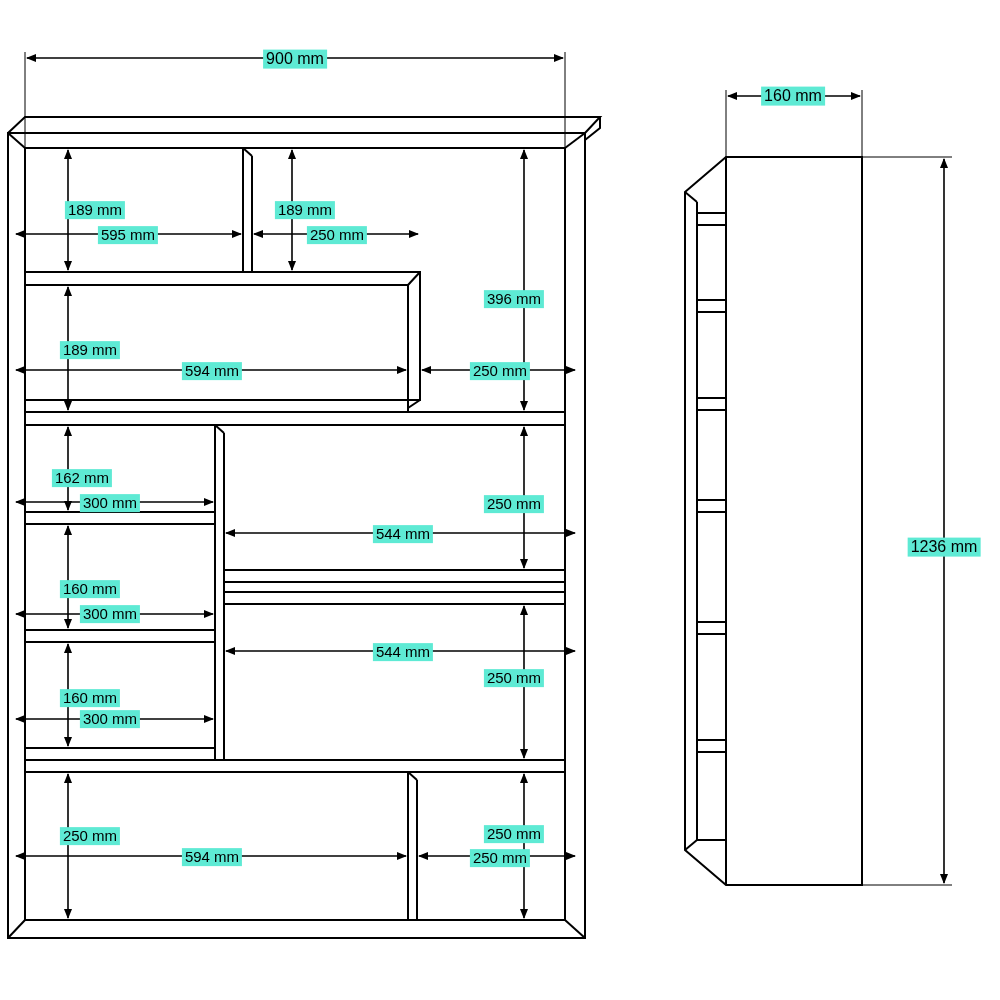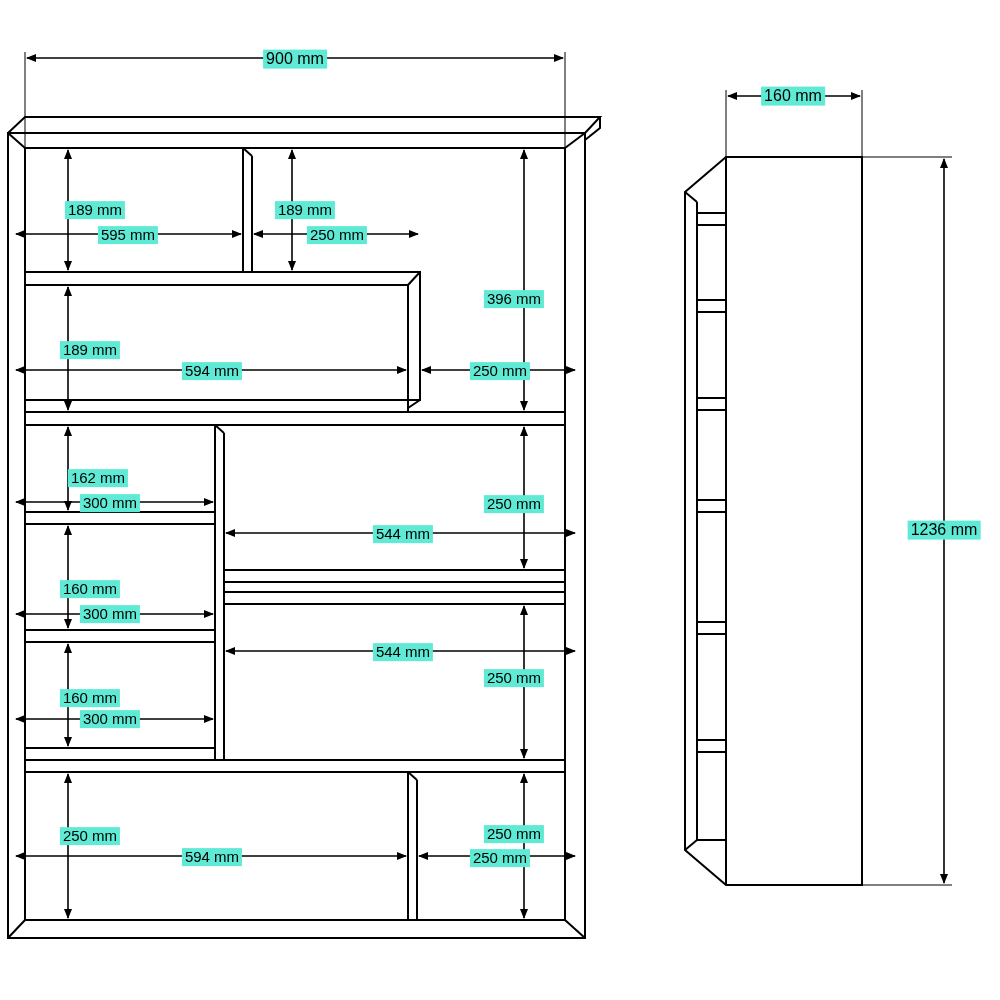--- a/index.html
+++ b/index.html
@@ -161,34 +161,34 @@
       <path d="M16,856 L406,856" marker-start="url(#arrStart)" marker-end="url(#arrEnd)"></path>
 
       <path d="M524,774 L524,918" marker-start="url(#arrStart)" marker-end="url(#arrEnd)"></path>
 
       <path d="M419,856 L575,856" marker-start="url(#arrStart)" marker-end="url(#arrEnd)"></path>
     </g>
   </svg>
 
   <div class="dimtext big" style="left:295px;top:59px;">900 mm</div>
   <div class="dimtext big" style="left:793px;top:96px;">160 mm</div>
-  <div class="dimtext big" style="left:944px;top:530px;">1236 mm</div>
+  <div class="dimtext big" style="left:944px;top:547px;">1236 mm</div>
 
   <div class="dimtext" style="left:95px;top:210px;">189 mm</div>
   <div class="dimtext" style="left:128px;top:235px;">595 mm</div>
   <div class="dimtext" style="left:305px;top:210px;">189 mm</div>
   <div class="dimtext" style="left:337px;top:235px;">250 mm</div>
 
   <div class="dimtext" style="left:514px;top:299px;">396 mm</div>
 
   <div class="dimtext" style="left:90px;top:350px;">189 mm</div>
   <div class="dimtext" style="left:212px;top:371px;">594 mm</div>
   <div class="dimtext" style="left:500px;top:371px;">250 mm</div>
 
-  <div class="dimtext" style="left:98px;top:478px;">162 mm</div>
+  <div class="dimtext" style="left:82px;top:478px;">162 mm</div>
   <div class="dimtext" style="left:110px;top:503px;">300 mm</div>
   <div class="dimtext" style="left:514px;top:504px;">250 mm</div>
   <div class="dimtext" style="left:403px;top:534px;">544 mm</div>
 
   <div class="dimtext" style="left:90px;top:589px;">160 mm</div>
   <div class="dimtext" style="left:110px;top:614px;">300 mm</div>
   <div class="dimtext" style="left:514px;top:678px;">250 mm</div>
   <div class="dimtext" style="left:403px;top:652px;">544 mm</div>
 
   <div class="dimtext" style="left:90px;top:698px;">160 mm</div>

